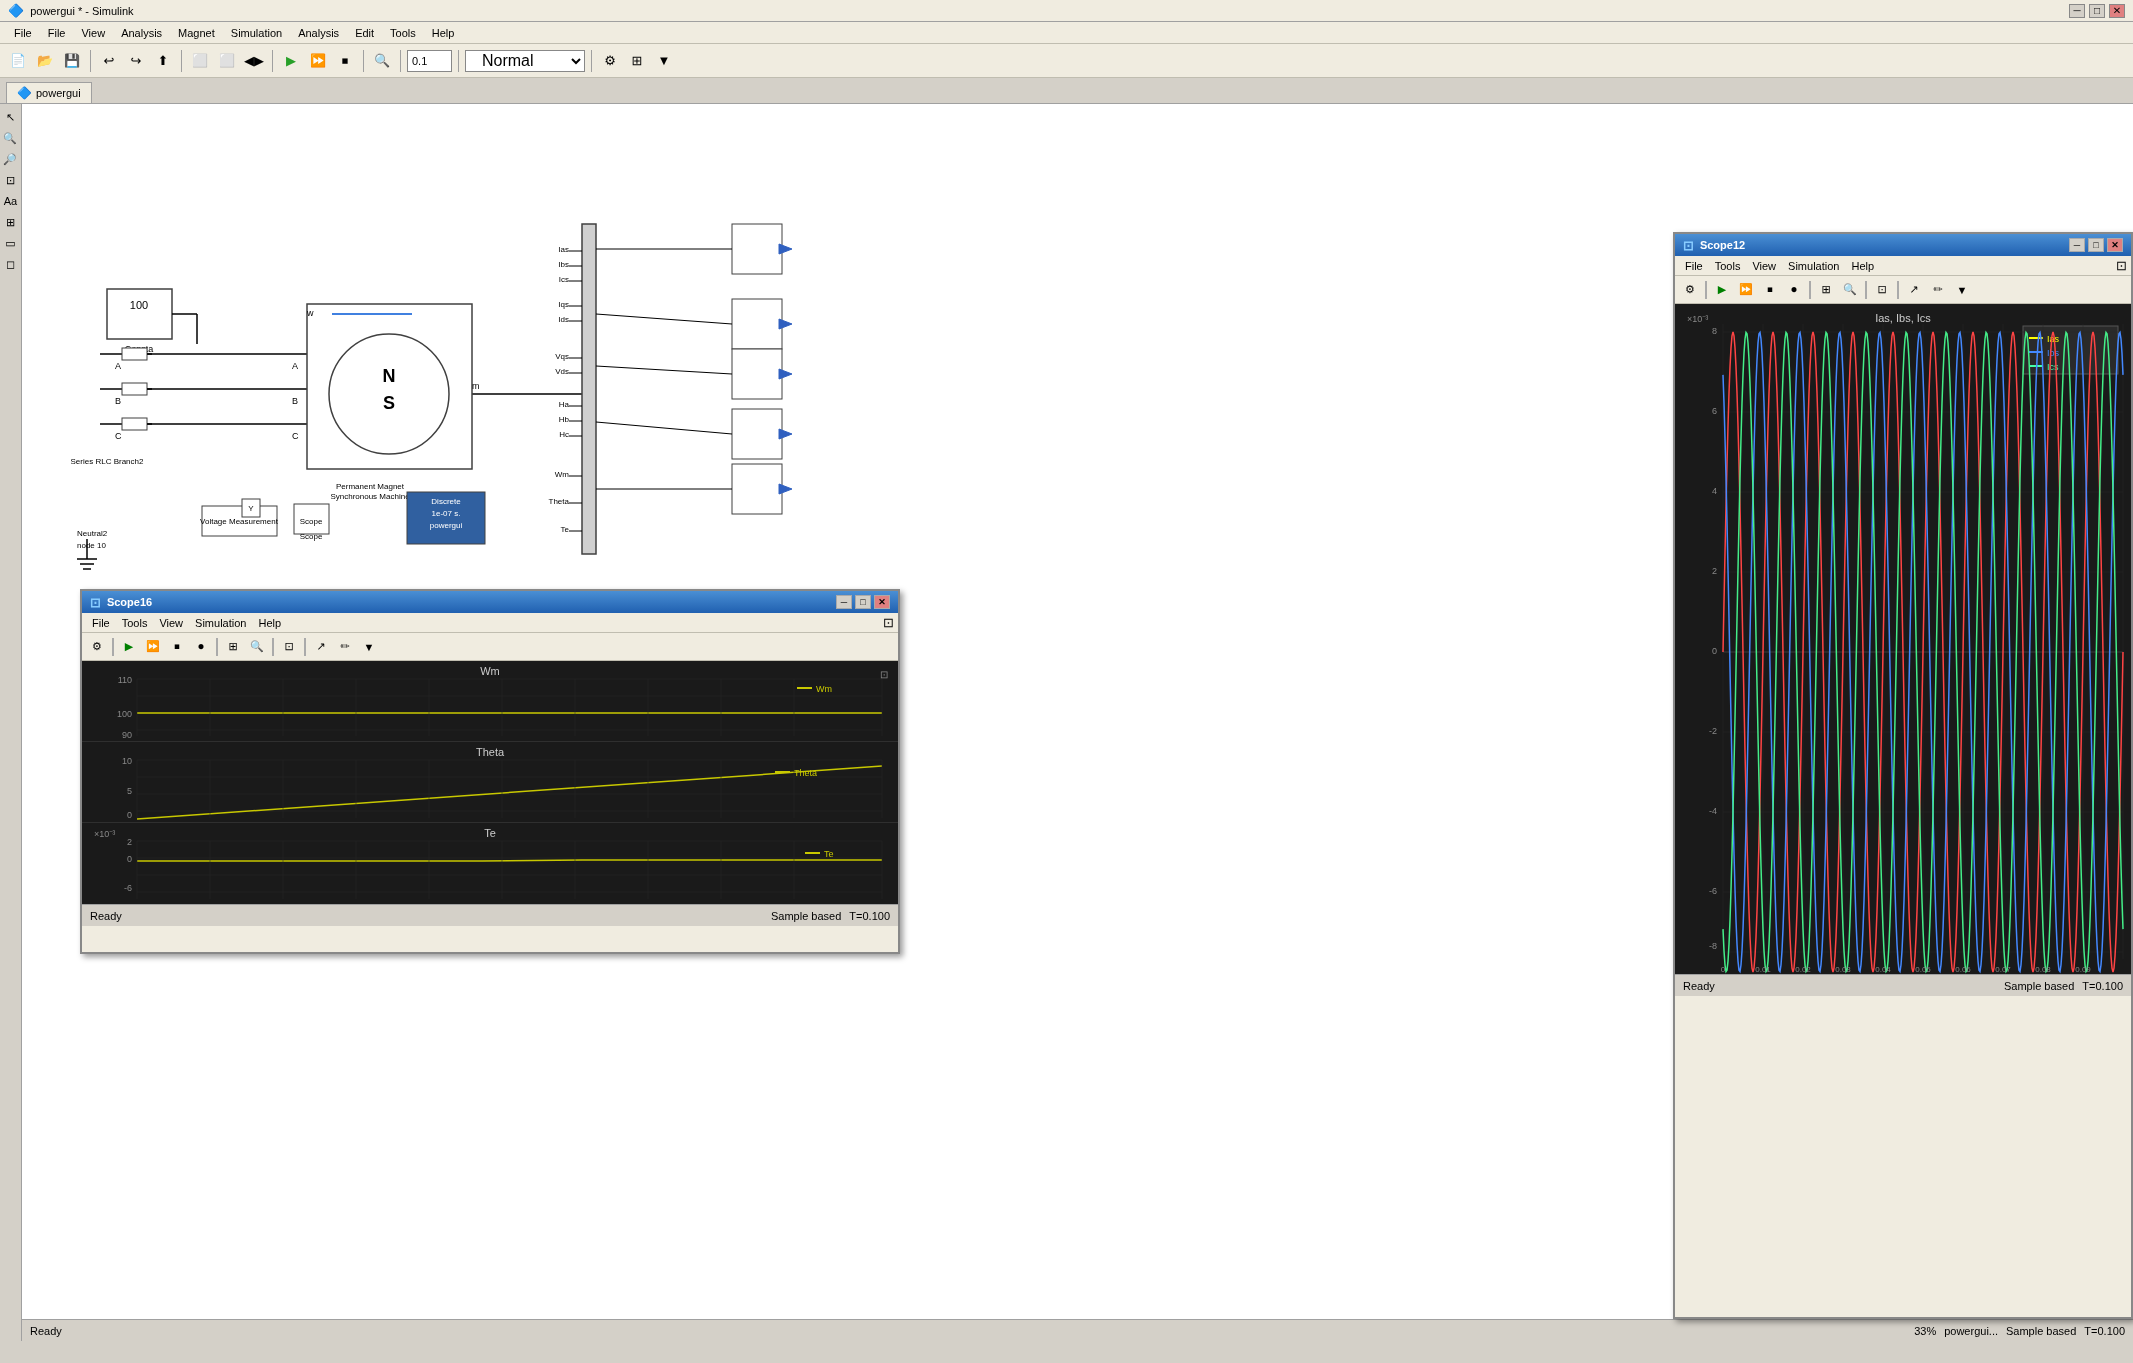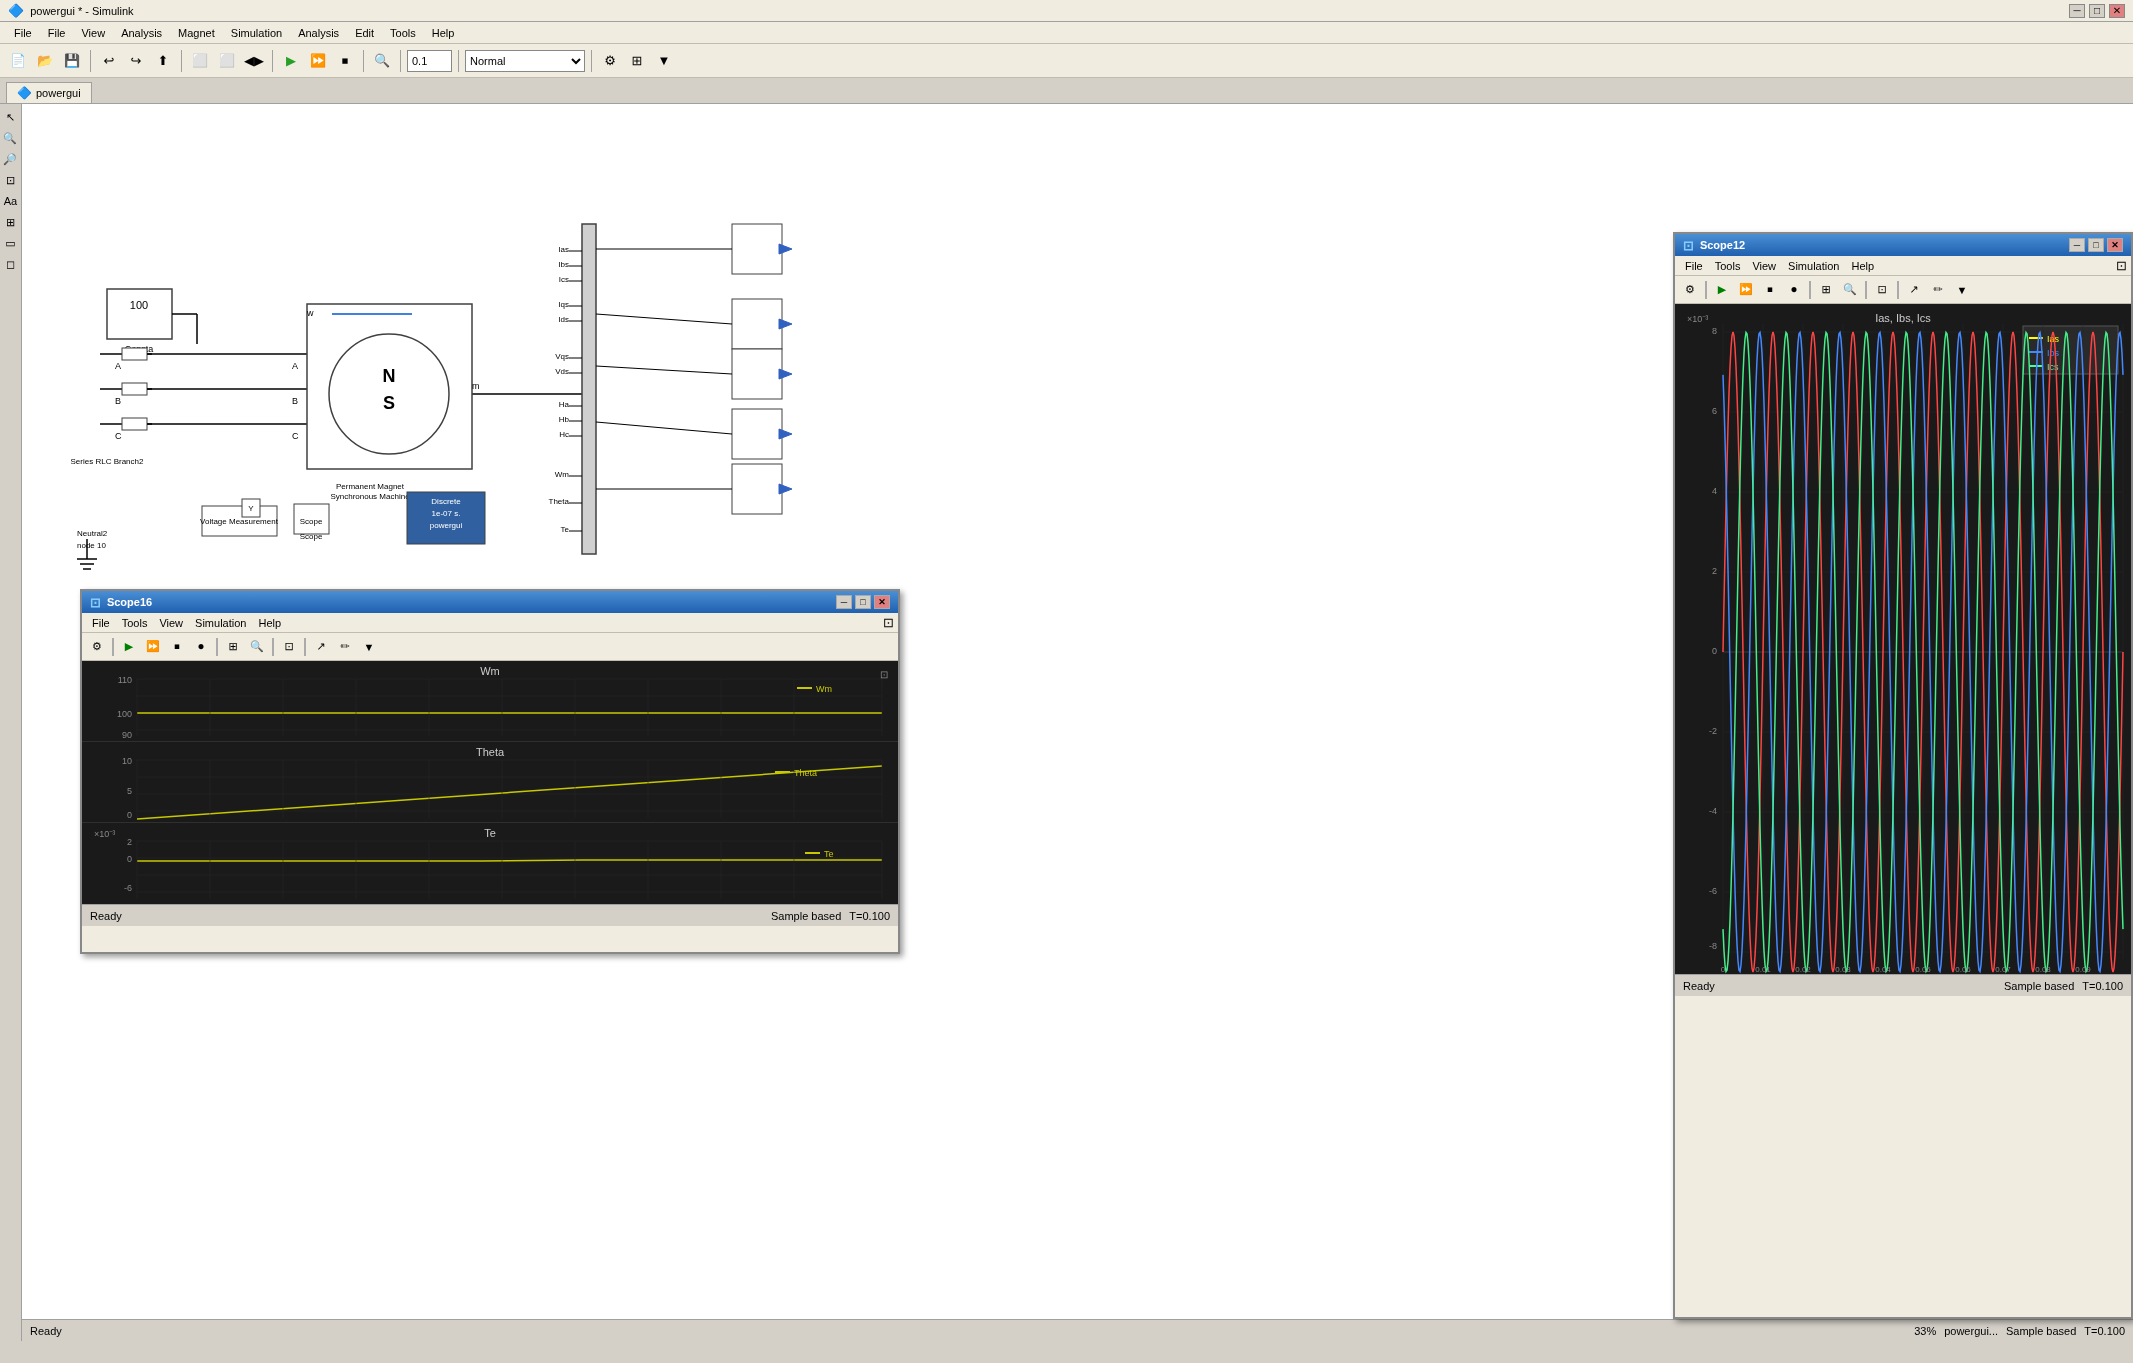--- a/index.html
+++ b/index.html
@@ -36,21 +36,21 @@
       height: 34px;
       display: flex;
       align-items: center;
       padding: 2px 6px;
       border-bottom: 1px solid #c0bdb0;
       gap: 3px;
     }
     .tb-btn { width: 24px; height: 24px; border: 1px solid transparent; background: transparent; display: flex; align-items: center; justify-content: center; cursor: pointer; font-size: 13px; }
     .tb-separator { width: 1px; height: 22px; background: #a0a0a0; margin: 0 3px; }
     .tb-input { height: 22px; border: 1px solid #888; background: white; padding: 0 4px; font-size: 11px; width: 45px; }
-    .tb-select { height: 22px; border: 1px solid #888; background: white; padding: 0 0; font-size: 11px; width: 120px; }
+    .tb-select { height: 22px; border: 1px solid #888; background: white; padding: 0 12px; font-size: 16px; width: 120px; }
 
     
     .tab-bar {
       background: #d4d0c8;
       height: 26px;
       display: flex;
       align-items: flex-end;
       padding: 0 6px;
       border-bottom: 1px solid #a0a0a0;
     }

